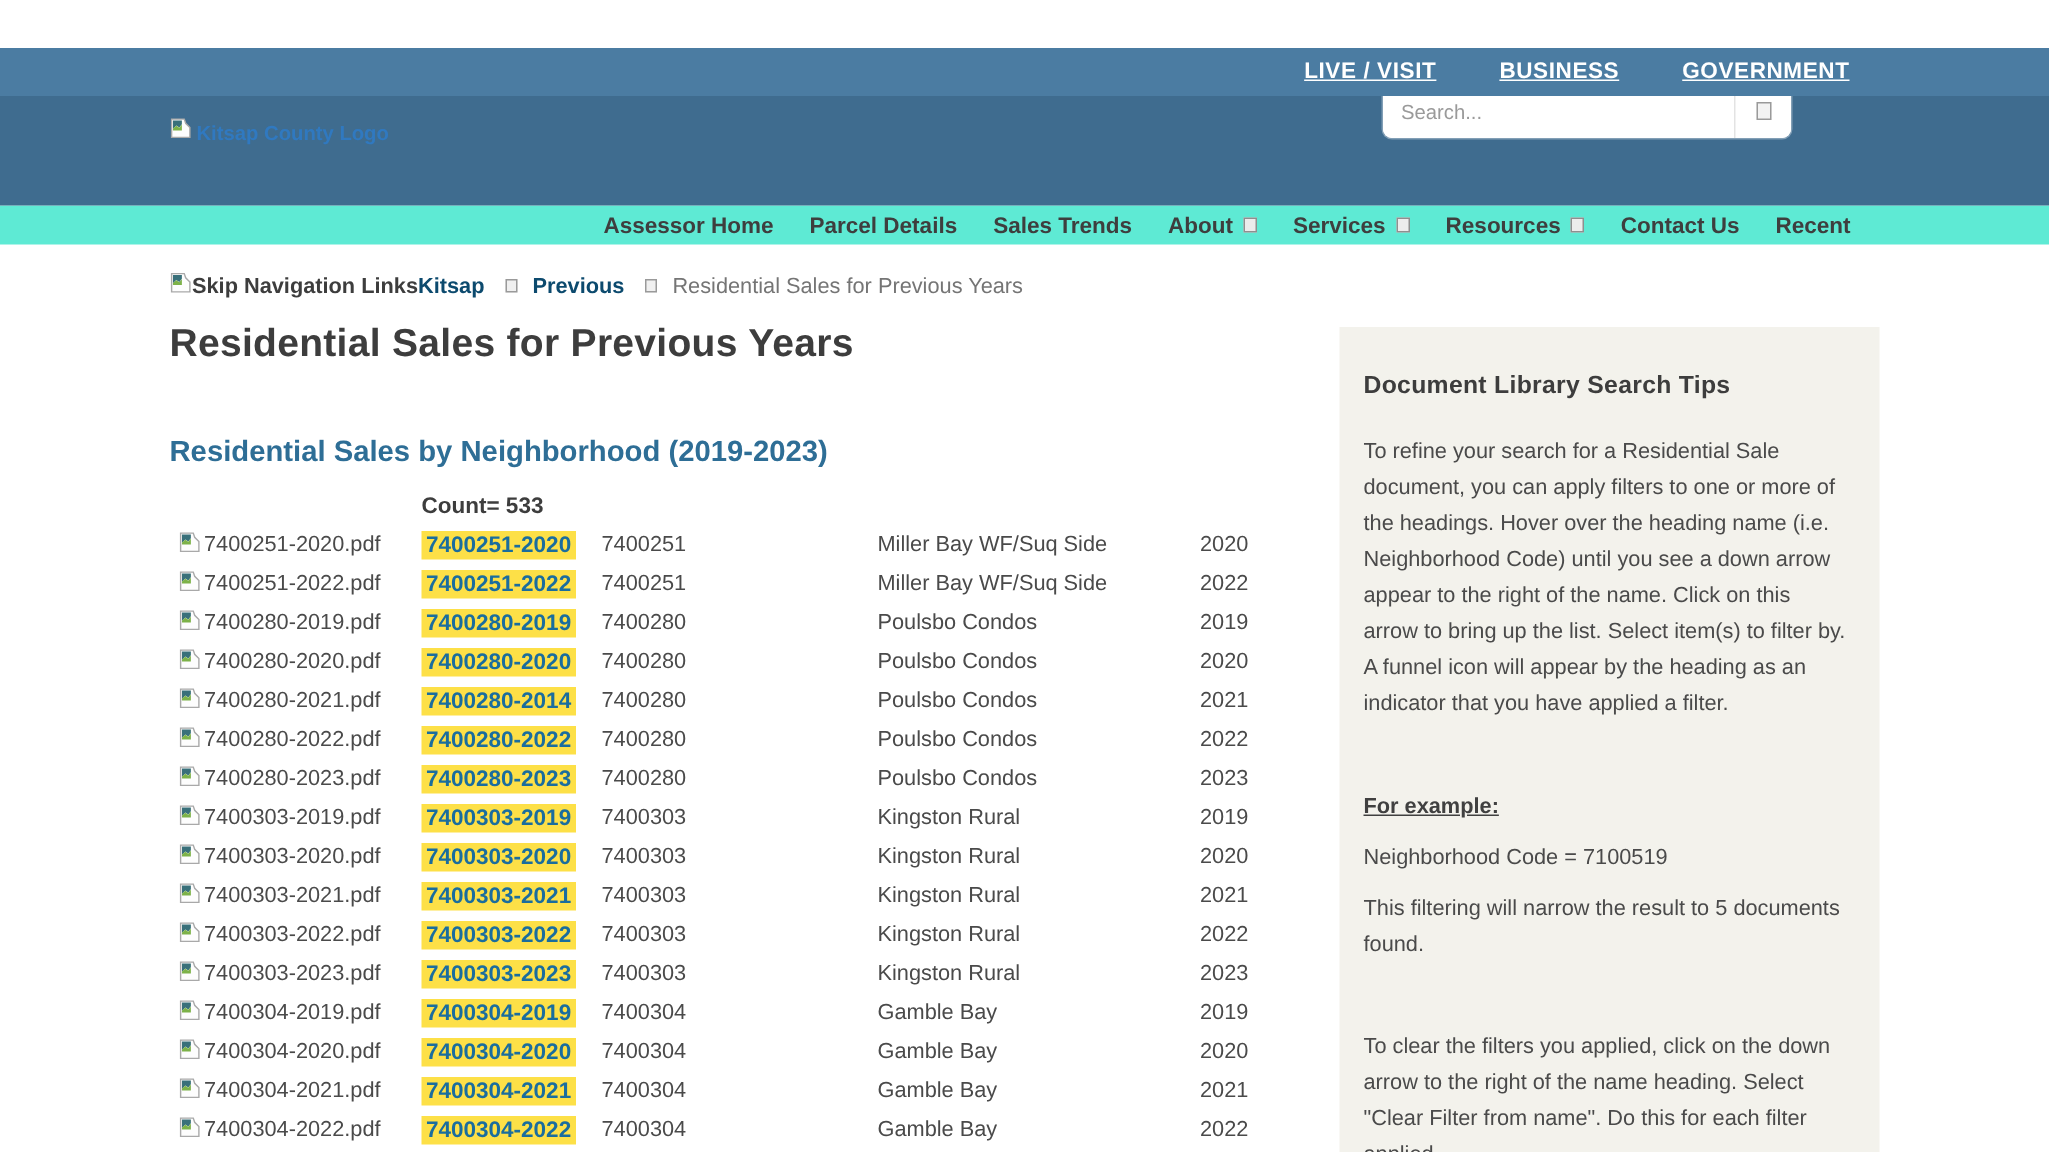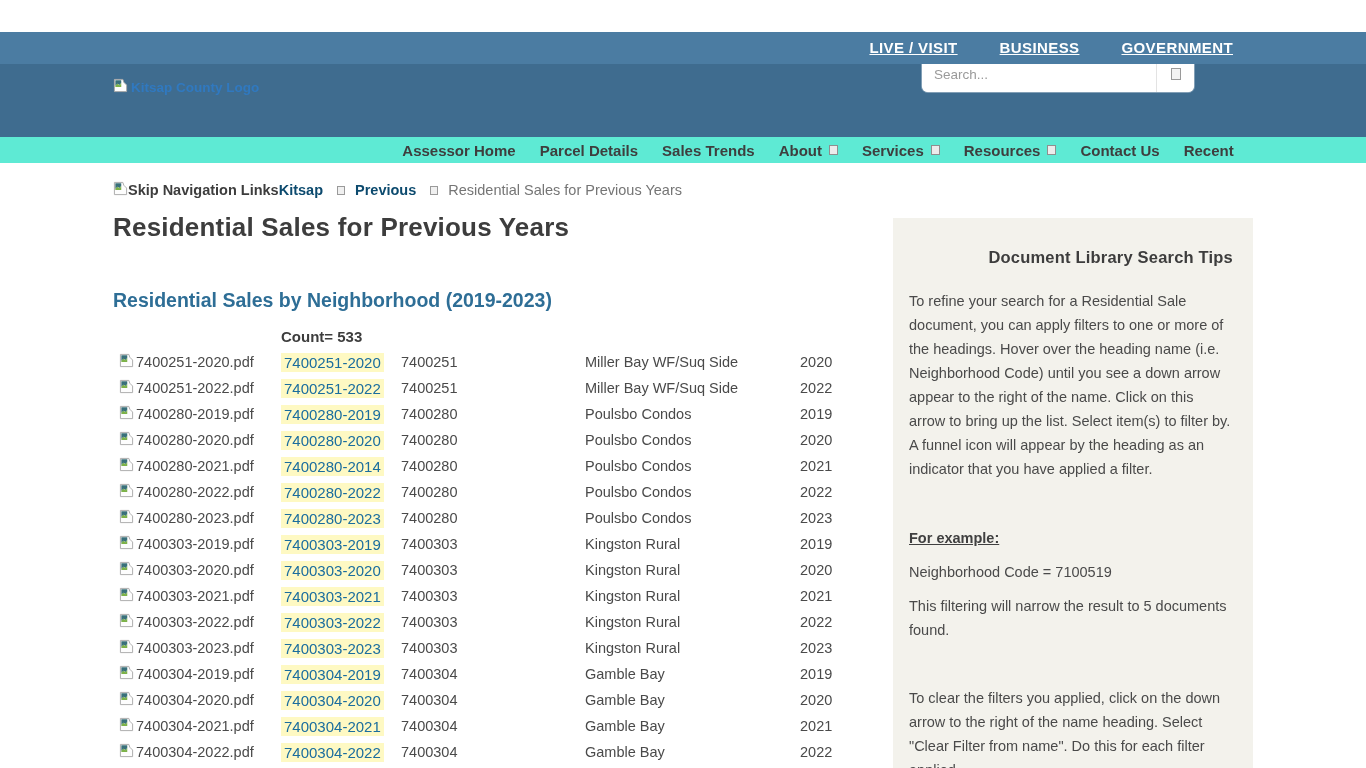--- a/index.html
+++ b/index.html
@@ -77,30 +77,30 @@
   .sales-table { margin-left: 6px; margin-top: 11px; width: 748px; }
   .trow {
     display: grid; grid-template-columns: 162px 120px 184px 215px 60px;
     height: 26px; align-items: center; font-size: 14.5px;
   }
   .trow.head { height: 24px; }
   .th { color: #54789a; font-weight: bold; font-size: 15px; padding-left: 3px; cursor: pointer; }
   .count-cell { font-weight: bold; color: #3d3d3d; grid-column: 2; font-size: 15px; }
   .cell-type { display: inline-flex; align-items: center; gap: 2px; color: #4a4a4a; cursor: pointer; }
   .cell-name a {
-    font-weight: normal; color: #1a6d9e; text-decoration: none; cursor: pointer;
-    background: #fef9c3; padding: 1px 3px; font-size: 15px;
+    font-weight: bold; color: #1a6d9e; text-decoration: none; cursor: pointer;
+    background: #fde047; padding: 1px 3px; font-size: 15px;
   }
   .cell-plain { color: #4a4a4a; }
   
   .sidebar {
     position: absolute; left: 893px; top: 218px; width: 360px; height: 620px;
     background: #f3f2ec; padding: 30px 20px 0 16px;
   }
-  .sidebar h3 { text-align: right; font-size: 16.5px; color: #3d3d3d; letter-spacing: .2px; }
+  .sidebar h3 { text-align: left; font-size: 16.5px; color: #3d3d3d; letter-spacing: .2px; }
   .sidebar p { font-size: 14.5px; line-height: 24px; color: #4a4a4a; margin-top: 22px; }
   .sidebar p.example-label {
     font-weight: bold; color: #404040; text-decoration: underline; margin-top: 45px;
   }
   .sidebar p.tight { margin-top: 10px; }
   .sidebar p.clear-para { margin-top: 44px; }
   .bimg-icon { flex: none; display: inline-block; }
 </style>
 </head>
 <body>

